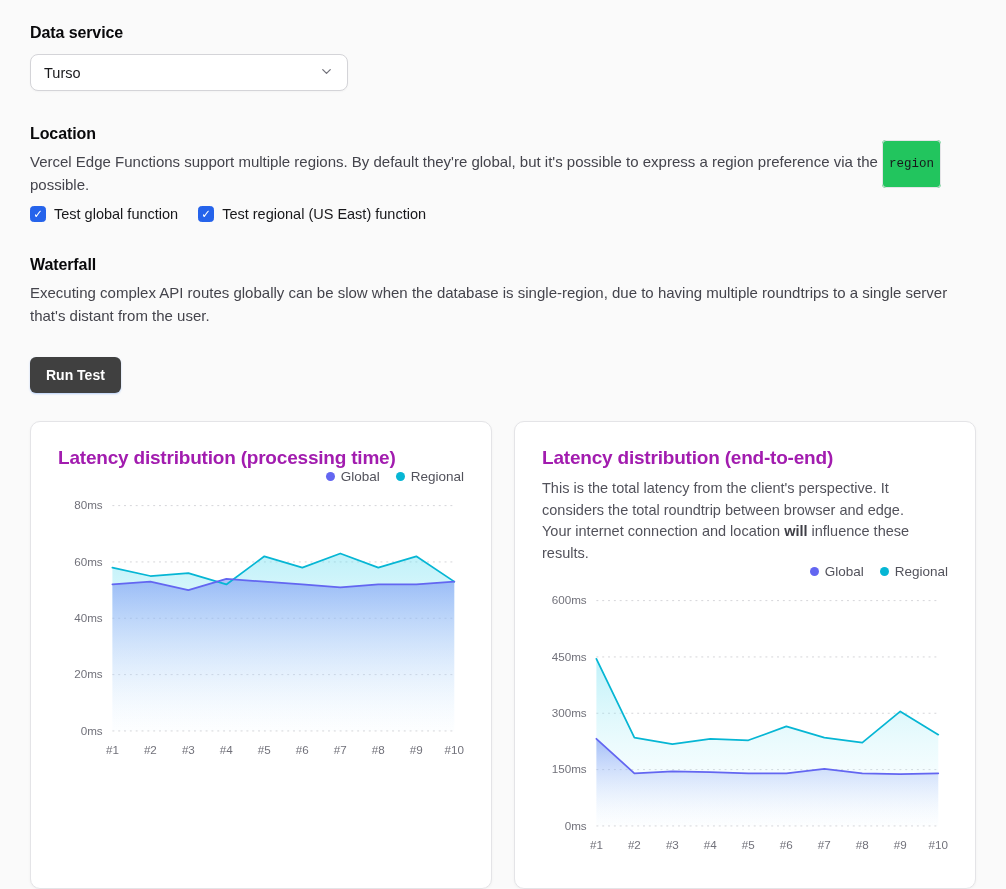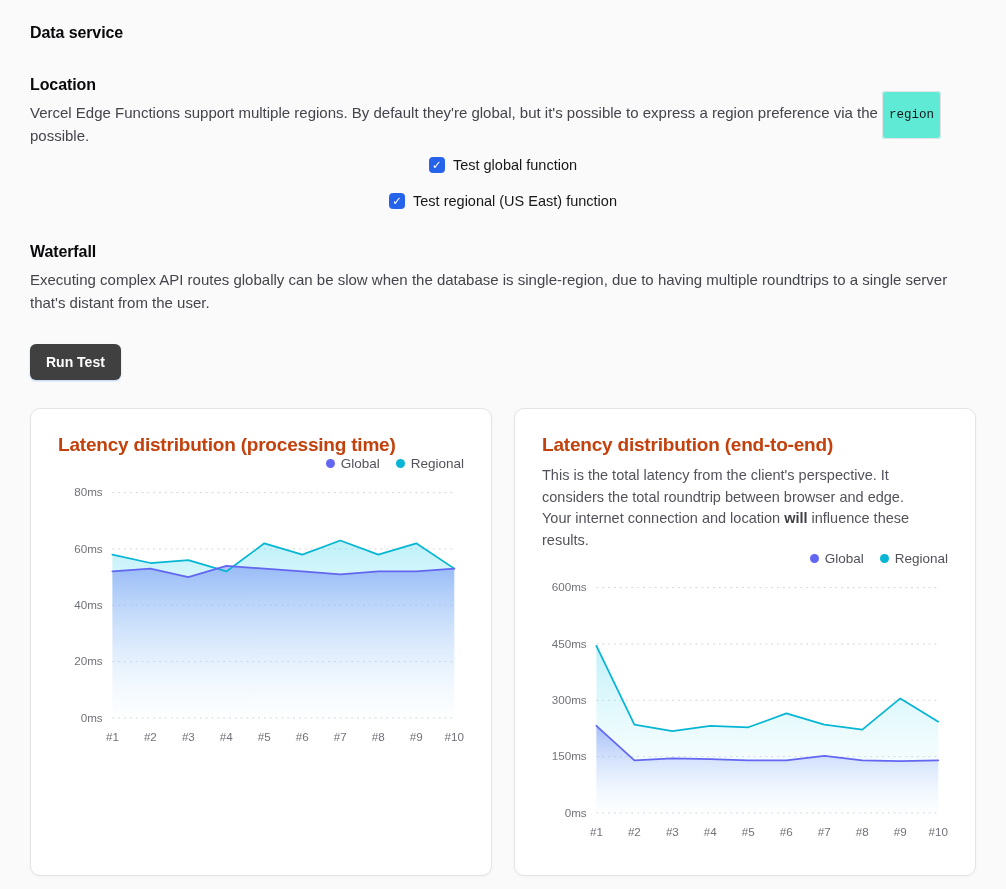--- a/index.html
+++ b/index.html
@@ -21,25 +21,25 @@
     padding:0 13px; font-size:14.5px; color:#18181b;
     box-shadow:0 1px 2px rgba(0,0,0,0.03); cursor:pointer;
   }
 
   .mt-28 { margin-top:34px; }
   p.desc {
     margin-top:8px; font-size:15px; line-height:1.5; color:#44444c; max-width:962px;
   }
   code.inline-code {
     font-family:"Liberation Mono","DejaVu Sans Mono",monospace;
-    font-size:12.5px; background:#5eead4; border:1px solid #e4e4e7;
+    font-size:12.5px; background:#22c55e; border:1px solid #e4e4e7;
     border-radius:4px; padding:16px 6px; color:#18181b;
   }
 
-  .choice-row { margin-top:10px; display:flex; align-items:center; gap:20px; font-size:14.5px;flex-direction:column; }
+  .choice-row { margin-top:10px; display:flex; align-items:center; gap:20px; font-size:14.5px; }
   .choice { display:flex; align-items:center; gap:8px; cursor:pointer; }
 
   .cb {
     width:16px; height:16px; border-radius:3.5px; border:1.5px solid #9ca3af;
     background:#fff; display:inline-flex; align-items:center; justify-content:center;
     flex:0 0 auto;
   }
   .cb.on { background:#2563eb; border-color:#2563eb; }
   .cb.on::after { content:"\2713"; color:#fff; font-size:11.5px; font-weight:700; line-height:1; }
 
@@ -56,39 +56,47 @@
     font-family:inherit; box-shadow:0 1px 2px rgba(59,130,246,0.35);
   }
 
   .cards { margin-top:28px; display:flex; gap:22px; }
   .card {
     flex:1; height:468px; background:#fff;
     border:1px solid #e4e4e7; border-radius:10px;
     padding:25px 27px; box-shadow:0 1px 3px rgba(0,0,0,0.04);
     overflow:hidden;
   }
-  .card h3 { font-size:19px; font-weight:600; color:#c2410c; letter-spacing:-0.2px; }
+  .card h3 { font-size:19px; font-weight:600; color:#a21caf; letter-spacing:-0.2px; }
   .card p.card-desc { margin-top:9px; font-size:14.5px; line-height:1.48; color:#52525b; max-width:382px; }
   .card p.card-desc b { font-weight:700; color:#3f3f46; }
 
   .legend { display:flex; justify-content:flex-end; align-items:center; gap:16px; font-size:13.5px; color:#52525b; }
   .legend-item { display:flex; align-items:center; gap:6px; }
   .dot { width:9px; height:9px; border-radius:50%; display:inline-block; }
 
   .chart { margin-top:8px; width:100%; }
   .chart svg { display:block; width:100%; height:auto; }
   svg text.tick { font-family:"Liberation Sans","DejaVu Sans",sans-serif; font-size:12px; fill:#71717a; }
 </style>
 </head>
 <body>
 
 <div class="container">
 
   <h2 class="section">Data service</h2>
 
+  <div class="select">
+    <span>Turso</span>
+    <span>
+      <svg width="15" height="15" viewBox="0 0 24 24">
+          <path d="M6 9l6 6 6-6" fill="none" stroke="#71717a" stroke-width="2" stroke-linecap="round" stroke-linejoin="round"></path>
+        </svg>
+    </span>
+  </div>
 
   <h2 class="section mt-28">Location</h2>
   <p class="desc"><span>Vercel Edge Functions support multiple regions. By default they're global, but it's possible to express a region preference via the </span><code class="inline-code">region</code><span> possible.</span></p>
 
   <div class="choice-row">
     <label class="choice">
       <span class="cb on"></span>
       <span>Test global function</span>
     </label>
     <label class="choice">

